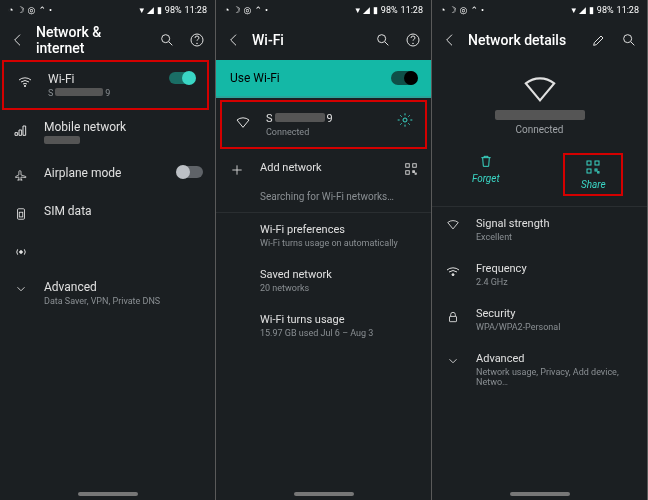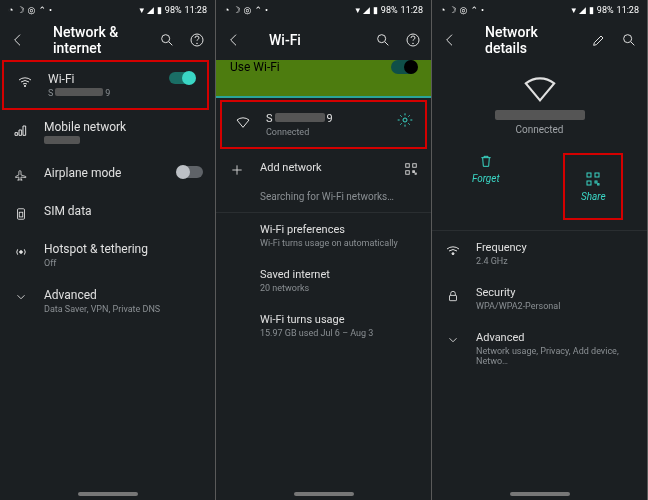--- a/index.html
+++ b/index.html
@@ -1,35 +1,35 @@
 <!DOCTYPE html>
 <html><head>
 <meta charset="utf-8">
 <style>
   * { box-sizing: border-box; margin: 0; padding: 0; }
   body { background: #5a5a5a; font-family: Roboto, Arial, sans-serif; width: 648px; height: 500px; display: flex; gap: 1px; }
   .phone { width: 215px; height: 500px; background: #1b1f22; color: #e0e0e0; position: relative; overflow: hidden; }
   .statusbar { height: 20px; display: flex; align-items: center; justify-content: space-between; padding: 0 8px; font-size: 9px; color: #fff; }
   .sb-left, .sb-right { display: flex; align-items: center; gap: 3px; }
-  .titlebar { height: 40px; display: flex; align-items: center; padding: 0 10px; gap: 27px; }
+  .titlebar { height: 40px; display: flex; align-items: center; padding: 0 10px; gap: 10px; }
   .titlebar .title { flex: 1; font-size: 14px; font-weight: 500; color: #fff; }
   .tb-actions { display: flex; gap: 14px; }
   .icon-sm { width: 16px; height: 16px; display: flex; align-items: center; justify-content: center; }
   .row { display: flex; align-items: flex-start; padding: 10px 12px; gap: 14px; }
   .row .icon-col { width: 18px; display: flex; justify-content: center; padding-top: 2px; }
   .row .text-col { flex: 1; }
   .row .label { font-size: 12px; color: #e0e0e0; }
   .row .sub { font-size: 9px; color: #8a8f93; margin-top: 2px; }
   .row .right-col { display: flex; align-items: center; }
   .toggle { width: 26px; height: 12px; background: #5f6368; border-radius: 6px; position: relative; }
   .toggle.on { background: #1a6e65; }
   .toggle .knob { width: 14px; height: 14px; background: #bdc1c6; border-radius: 50%; position: absolute; top: -1px; left: -1px; }
   .toggle.on .knob { left: 13px; background: #3ad6c5; }
   .highlight { border: 2px solid #d40000; }
-  .use-wifi { background: #4d7c0f; color: #000; height: 36px; display: flex; align-items: flex-start; padding: 0 14px; font-size: 12px; }
+  .use-wifi { background: #14b8a6; color: #000; height: 36px; display: flex; align-items: center; padding: 0 14px; font-size: 12px; }
   .use-wifi .switch { margin-left: auto; width: 26px; height: 14px; background: #0f4f48; border-radius: 7px; position: relative; }
   .use-wifi .switch .kk { width: 14px; height: 14px; background: #000; border-radius: 50%; position: absolute; right: -1px; top: 0; }
   .accent-tab { height: 2px; background: #2aa49a; width: 100%; }
   .blur { background: #555; color: transparent; border-radius: 2px; display: inline-block; }
   .sect-label { font-size: 11px; color: #e0e0e0; }
   .sep { height: 1px; background: #2a2e31; margin: 0 0; }
   .big-wifi { text-align: center; padding: 16px 0 6px; }
   .big-wifi svg { width: 34px; height: 26px; }
   .big-name { margin: 4px auto 0; width: 90px; height: 10px; background: #555; border-radius: 2px; }
   .big-status { font-size: 10px; color: #a0a4a8; margin-top: 4px; }
@@ -143,24 +143,20 @@
     </div>
   </div>
 
   <div class="row">
     <div class="icon-col">
         <svg viewBox="0 0 24 24" width="16" height="16">
           <circle cx="12" cy="12" r="2" fill="currentColor"></circle>
           <path d="M7 16a7 7 0 010-8M17 8a7 7 0 010 8"></path>
         </svg>
       </div>
-    <div class="text-col">
-      <div class="label">Hotspot &amp; tethering</div>
-      <div class="sub">Off</div>
-    </div>
   </div>
 
   <div class="row">
     <div class="icon-col">
         <svg viewBox="0 0 24 24" width="14" height="14">
           <path d="M6 9l6 6 6-6"></path>
         </svg>
       </div>
     <div class="text-col">
       <div class="label">Advanced</div>
@@ -268,21 +264,21 @@
   <div class="row">
     <div class="icon-col"></div>
     <div class="text-col">
       <div class="sect-label">Wi-Fi preferences</div>
       <div class="sub">Wi-Fi turns usage on automatically</div>
     </div>
   </div>
   <div class="row">
     <div class="icon-col"></div>
     <div class="text-col">
-      <div class="sect-label">Saved internet</div>
+      <div class="sect-label">Saved network</div>
       <div class="sub">20 networks</div>
     </div>
   </div>
   <div class="row">
     <div class="icon-col"></div>
     <div class="text-col">
       <div class="sect-label">Wi-Fi turns usage</div>
       <div class="sub">15.97 GB used Jul 6 – Aug 3</div>
     </div>
   </div>
@@ -337,35 +333,46 @@
     <div class="big-status">Connected</div>
   </div>
 
   <div class="teal-btns">
     <div class="teal-btn">
       <svg viewBox="0 0 24 24">
           <path d="M5 7h14M9 7V5h6v2M7 7l1 13h8l1-13"></path>
         </svg>
       <span>Forget</span>
     </div>
-    <div class="teal-btn highlight" style="padding:16px 6px">
+    <div class="teal-btn highlight" style="padding:4px 6px">
       <svg viewBox="0 0 24 24">
           <rect x="3" y="3" width="6" height="6"></rect>
           <rect x="15" y="3" width="6" height="6"></rect>
           <rect x="3" y="15" width="6" height="6"></rect>
           <rect x="15" y="15" width="3" height="3"></rect>
           <rect x="19" y="19" width="2" height="2"></rect>
         </svg>
       <span>Share</span>
     </div>
   </div>
   <div class="sep"></div>
 
   <div class="row">
     <div class="icon-col">
+        <svg viewBox="0 0 24 24" width="16" height="14" fill="#fff" stroke="none">
+          <path d="M12 17l9-11a14 14 0 00-18 0z"></path>
+        </svg>
+      </div>
+    <div class="text-col">
+      <div class="sect-label">Signal strength</div>
+      <div class="sub">Excellent</div>
+    </div>
+  </div>
+  <div class="row">
+    <div class="icon-col">
         <svg viewBox="0 0 24 24" width="16" height="16">
           <path d="M3 9a14 14 0 0118 0"></path>
           <path d="M6 12a10 10 0 0112 0"></path>
           <circle cx="12" cy="16" r="1.5" fill="currentColor"></circle>
         </svg>
       </div>
     <div class="text-col">
       <div class="sect-label">Frequency</div>
       <div class="sub">2.4 GHz</div>
     </div>

